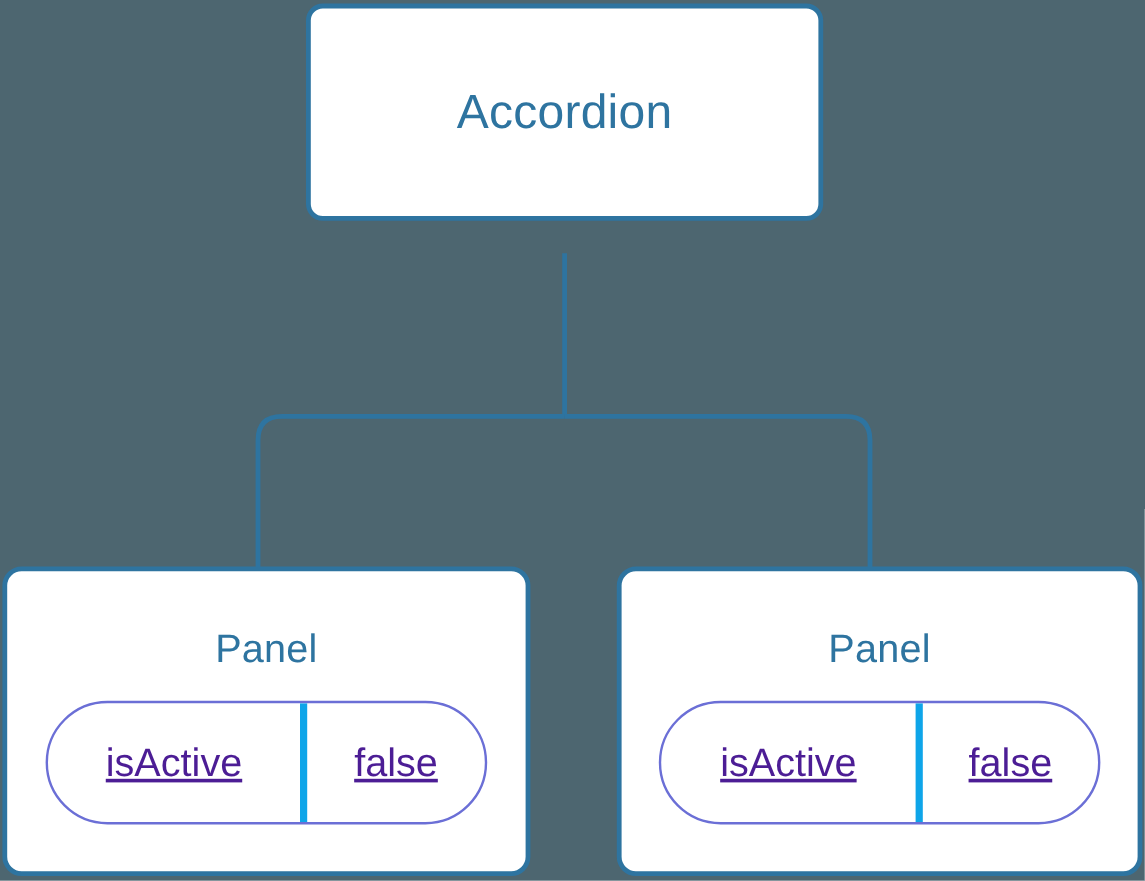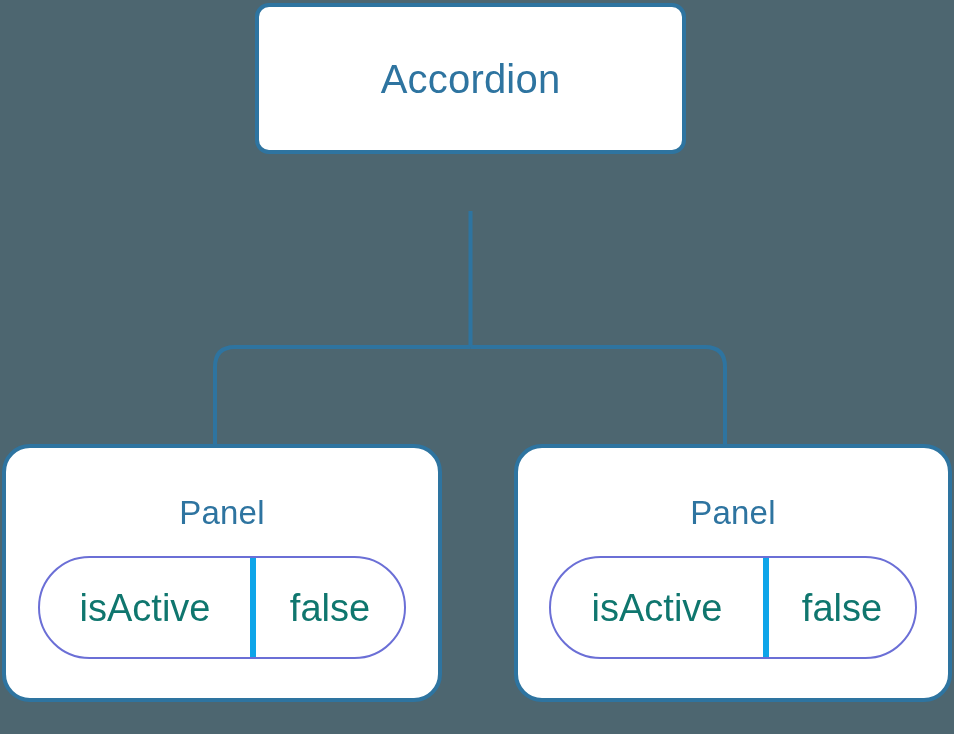--- a/index.html
+++ b/index.html
@@ -41,28 +41,28 @@
     z-index: 2;
     display: flex;
     flex-direction: column;
     align-items: center;
   }
 
   .node-root {
     left: 255px;
     top: 3px;
     width: 431px;
-    height: 151px;
+    height: 181px;
     justify-content: center;
   }
 
   .node-child {
-    top: 444px;
+    top: 472px;
     height: 258px;
-    border-radius: 28px;
+    border-radius: 16px;
     justify-content: flex-start;
   }
 
   .node-child-left  { left: 2px;   width: 440px; }
   .node-child-right { left: 514px; width: 438px; }
 
   .node-title {
     color: #2e74a0;
     font-weight: 400;
     letter-spacing: 0.2px;
@@ -95,24 +95,25 @@
   }
 
   .pill-left  { width: 368px; }
   .pill-right { width: 368px; }
 
   .pill-key,
   .pill-val {
     display: flex;
     align-items: center;
     justify-content: center;
-    color: #0f766e;
-    font-size: 38px;
+    color: #4c1d95;
+    font-size: 33px;
     line-height: 38px;
     white-space: nowrap;
+    text-decoration: underline;
   }
 
   .pill-key { flex: 0 0 210px; }
   .pill-val {
     flex: 1 1 auto;
     border-left: 6px solid #0ea5e9;
   }
 
   .pill-right .pill-key { flex: 0 0 212px; }
 </style>

